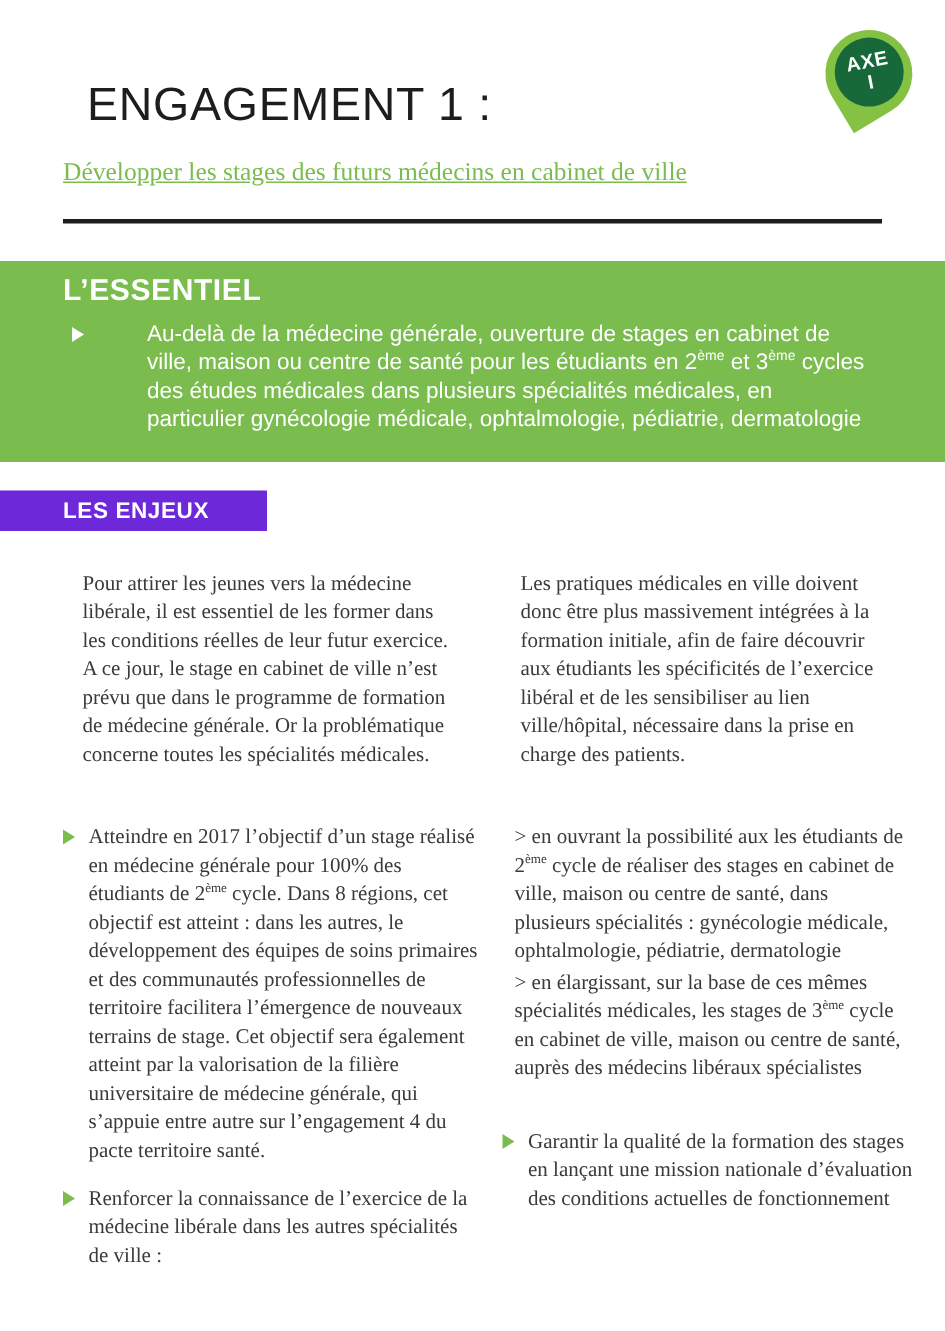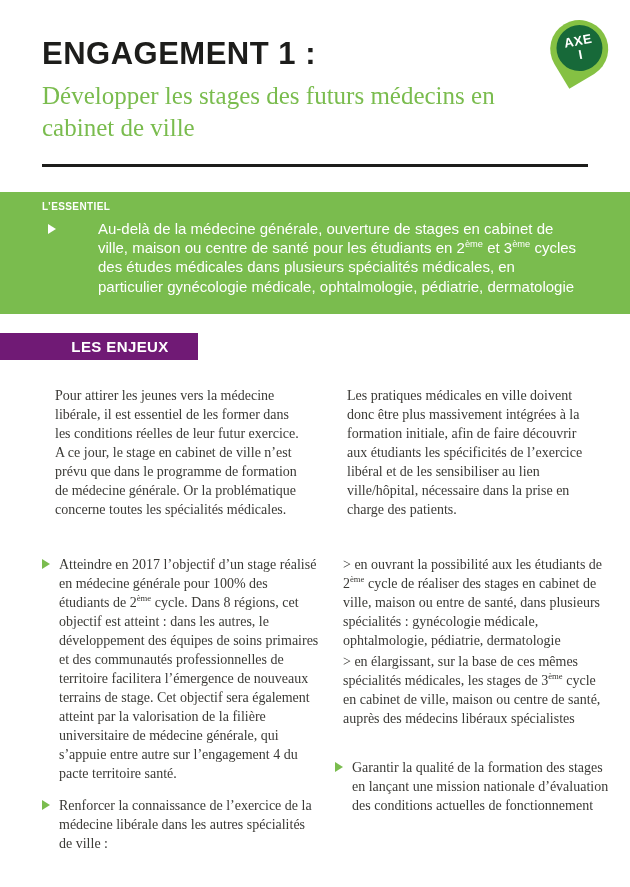--- a/index.html
+++ b/index.html
@@ -11,35 +11,36 @@
     height: 887px;
     overflow: hidden;
     background: #ffffff;
     font-family: "Liberation Serif", serif;
     color: #3b3a36;
   }
 
   
   .header { padding: 36px 42px 0 42px; }
   .title {
-    margin: 0;
-    font-family: "Liberation Sans", sans-serif;
-    font-weight: 700;
+    margin: 16px;
+    font-family: "Liberation Sans", sans-serif;
+    font-weight: 400;
     font-size: 31px;
     letter-spacing: 0.5px;
     color: #1d1d1b;
   }
   .subtitle {
     margin: 8px 0 16px 0;
     max-width: 470px;
     font-family: "Liberation Serif", serif;
     font-weight: 400;
-    font-size: 25px;
+    font-size: 17px;
     line-height: 1.28;
     color: #7abc4e;
+    text-decoration: underline;
   }
   .rule {
     margin: 20px 42px 0 42px;
     border: none;
     border-top: 3px solid #1d1d1b;
   }
 
   
   .pin-wrap {
     position: absolute;
@@ -79,21 +80,21 @@
   
   .essentiel {
     margin-top: 25px;
     background: #7abc4e;
     color: #ffffff;
     font-family: "Liberation Sans", sans-serif;
     padding: 9px 40px 13px 42px;
   }
   .essentiel-heading {
     margin: 0 0 7px 0;
-    font-size: 10px;
+    font-size: 20px;
     font-weight: 700;
     letter-spacing: 0.4px;
   }
   .ebullet {
     display: flex;
     margin: 3px 0 5px 0;
     font-size: 15px;
     line-height: 1.28;
     max-width: 540px;
     gap: 28px;
@@ -103,29 +104,28 @@
     flex: 0 0 auto;
     width: 0; height: 0;
     margin: 5px 14px 0 6px;
     border-left: 8px solid #ffffff;
     border-top: 5px solid transparent;
     border-bottom: 5px solid transparent;
   }
 
   
   .bar {
-    width: 198px;
+    width: 178px;
     padding: 5px 0 5px 42px;
-    background: #701a75;
+    background: #6d28d9;
     color: #ffffff;
     font-family: "Liberation Sans", sans-serif;
     font-weight: 700;
     font-size: 15px;
     letter-spacing: 0.4px;
-    text-align: center;
   }
 
   
   .enjeux { margin-top: 19px; }
   .enjeux-cols {
     display: flex;
     gap: 16px;
     padding: 13px 20px 0 42px;
   }
   .enjeux-cols p {
@@ -202,21 +202,21 @@
           <span class="tri"></span>
           <span class="atext"><span>Atteindre en 2017 l’objectif d’un stage réalisé en médecine générale pour 100% des étudiants de 2</span><sup>ème</sup><span> cycle. Dans 8 régions, cet objectif est atteint : dans les autres, le développement des équipes de soins primaires et des communautés professionnelles de territoire facilitera l’émergence de nouveaux terrains de stage. Cet objectif sera également atteint par la valorisation de la filière universitaire de médecine générale, qui s’appuie entre autre sur l’engagement 4 du pacte territoire santé.</span></span>
         </div>
         <div class="abullet">
           <span class="tri"></span>
           <span class="atext"><span>Renforcer la connaissance de l’exercice de la médecine libérale dans les autres spécialités de ville :</span></span>
         </div>
       </div>
 
       <div class="col">
-        <p class="sub"><span>&gt; en ouvrant la possibilité aux les étudiants de 2</span><sup>ème</sup><span> cycle de réaliser des stages en cabinet de ville, maison ou entre de santé, dans plusieurs spécialités : gynécologie médicale, ophtalmologie, pédiatrie, dermatologie</span></p>
+        <p class="sub"><span>&gt; en ouvrant la possibilité aux les étudiants de 2</span><sup>ème</sup><span> cycle de réaliser des stages en cabinet de ville, maison ou centre de santé, dans plusieurs spécialités : gynécologie médicale, ophtalmologie, pédiatrie, dermatologie</span></p>
         <p class="sub" style="margin-bottom:30px;"><span>&gt; en élargissant, sur la base de ces mêmes spécialités médicales, les stages de 3</span><sup>ème</sup><span> cycle en cabinet de ville, maison ou centre de santé, auprès des médecins libéraux spécialistes</span></p>
         <div class="abullet">
           <span class="tri"></span>
           <span class="atext"><span>Garantir la qualité de la formation des stages en lançant une mission nationale d’évaluation des conditions actuelles de fonctionnement</span></span>
         </div>
       </div>
 
     </div>
   </section>
 

